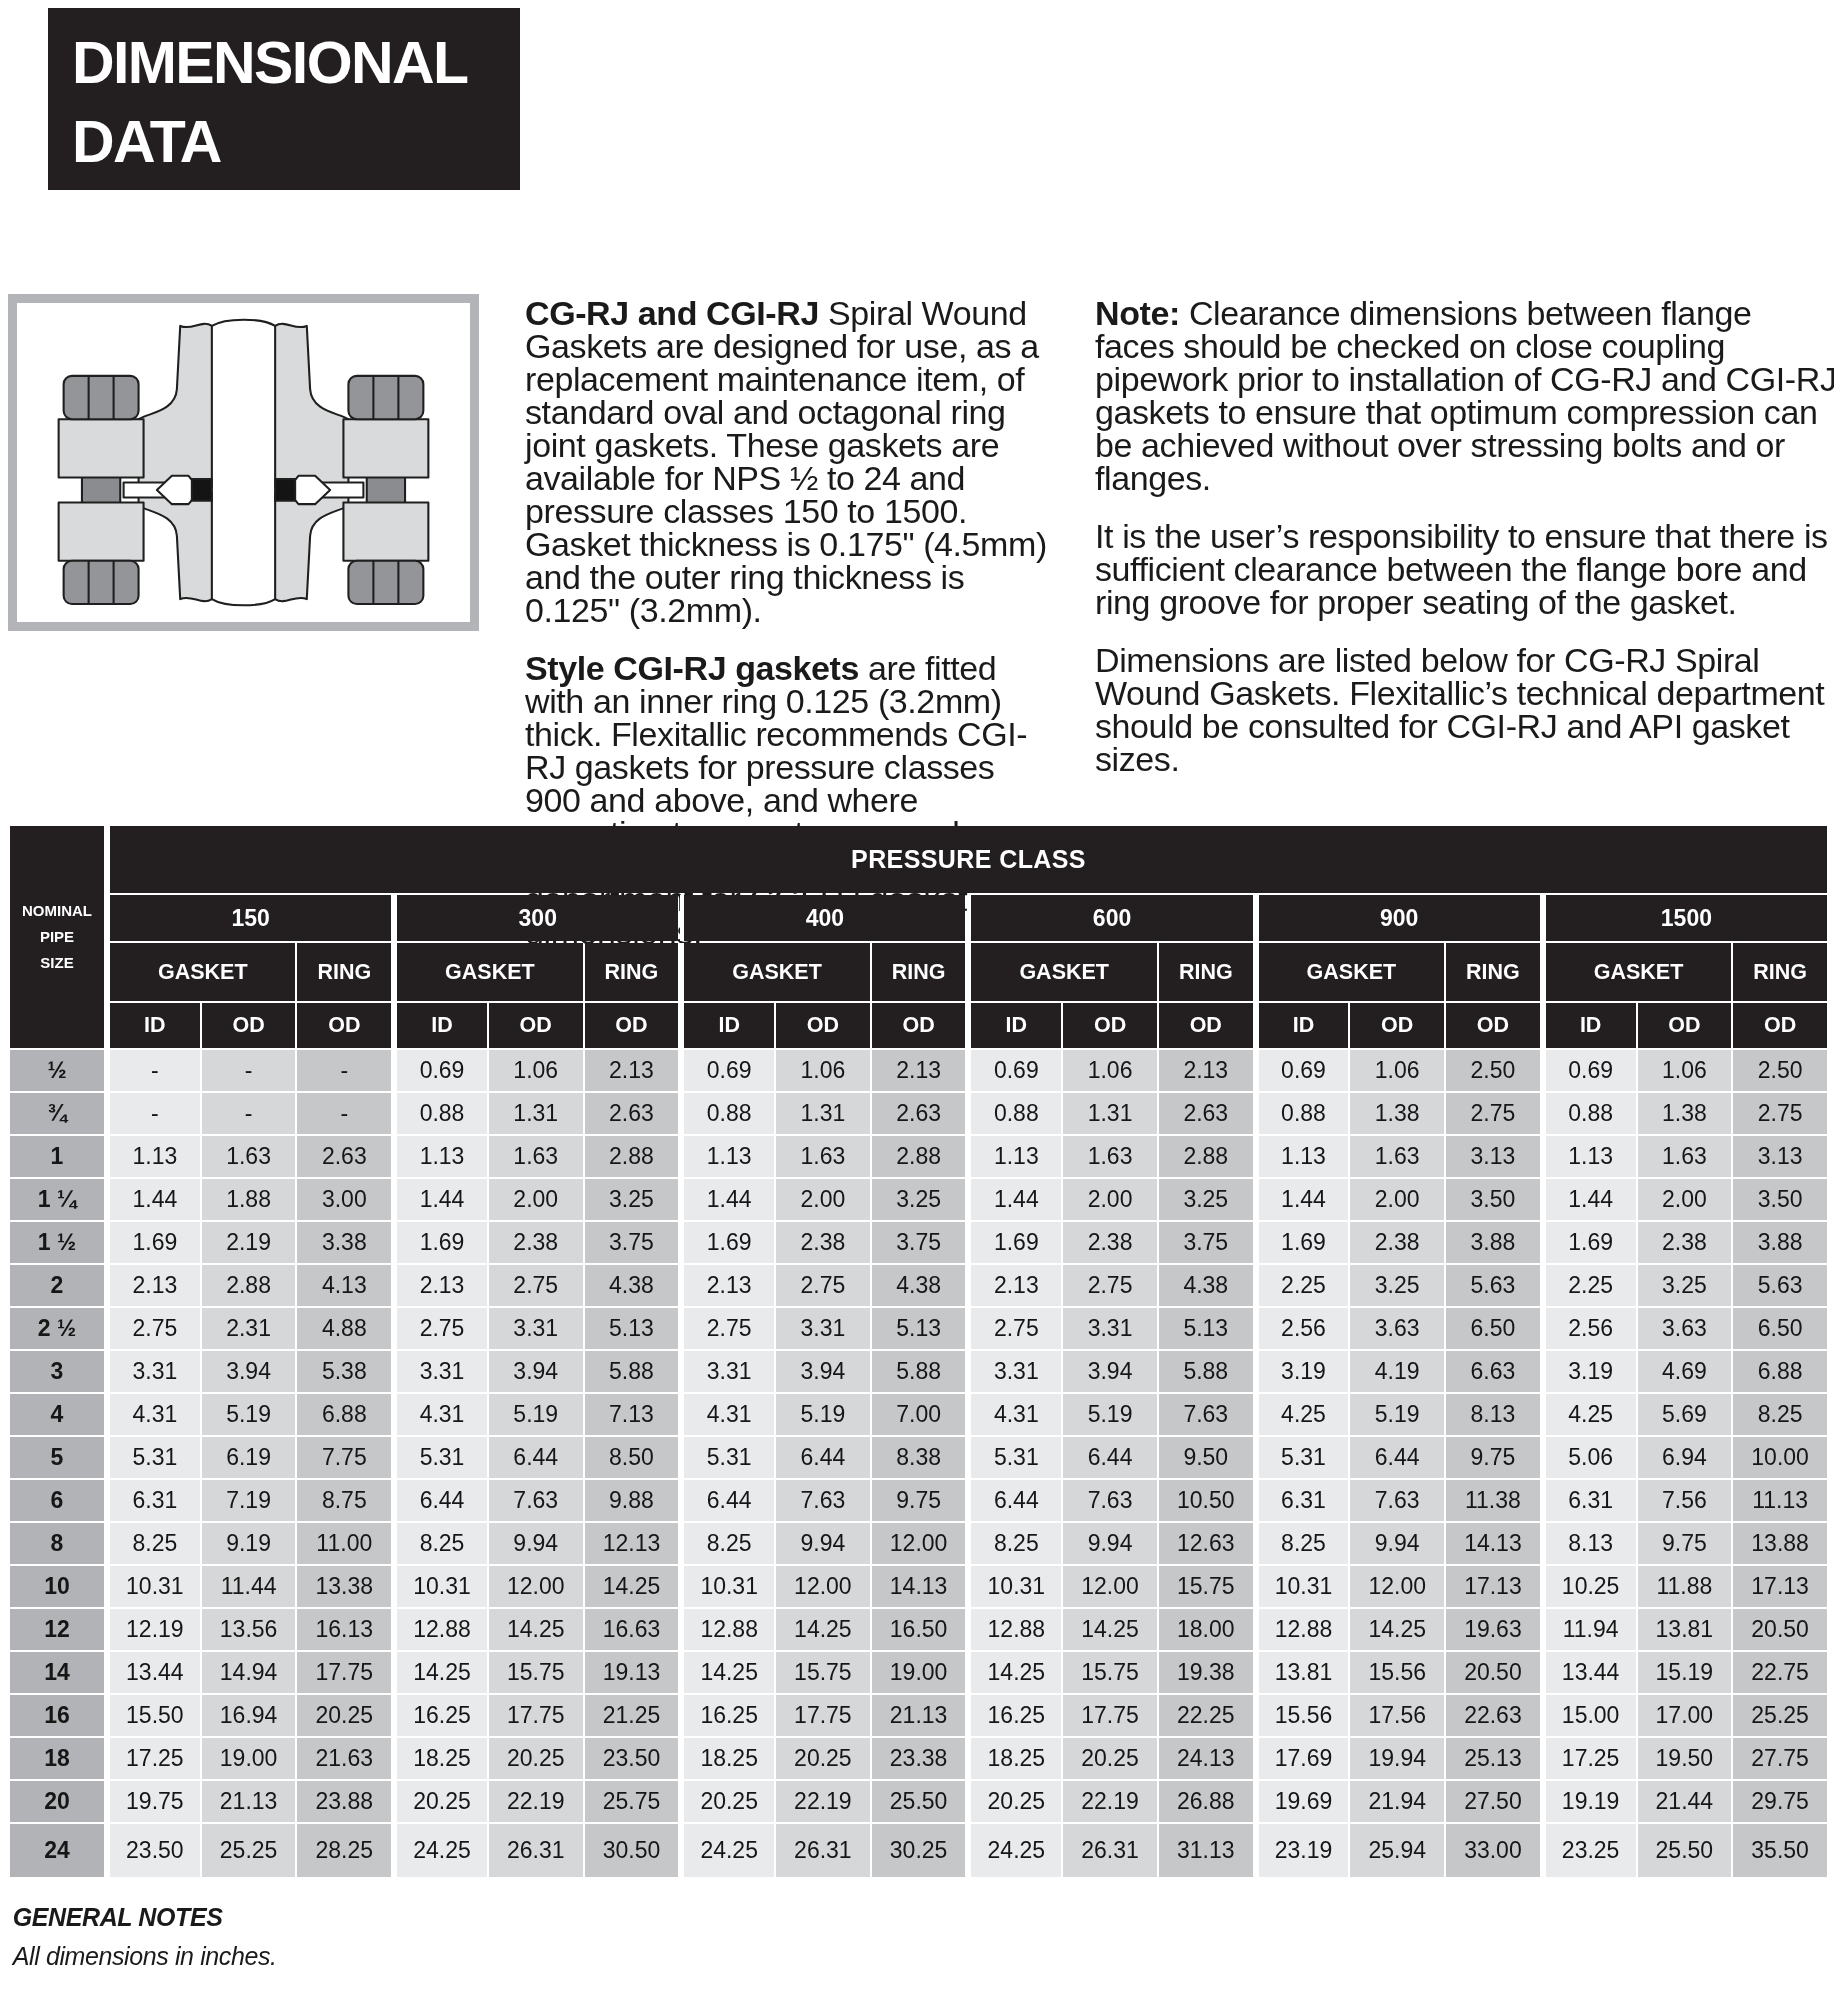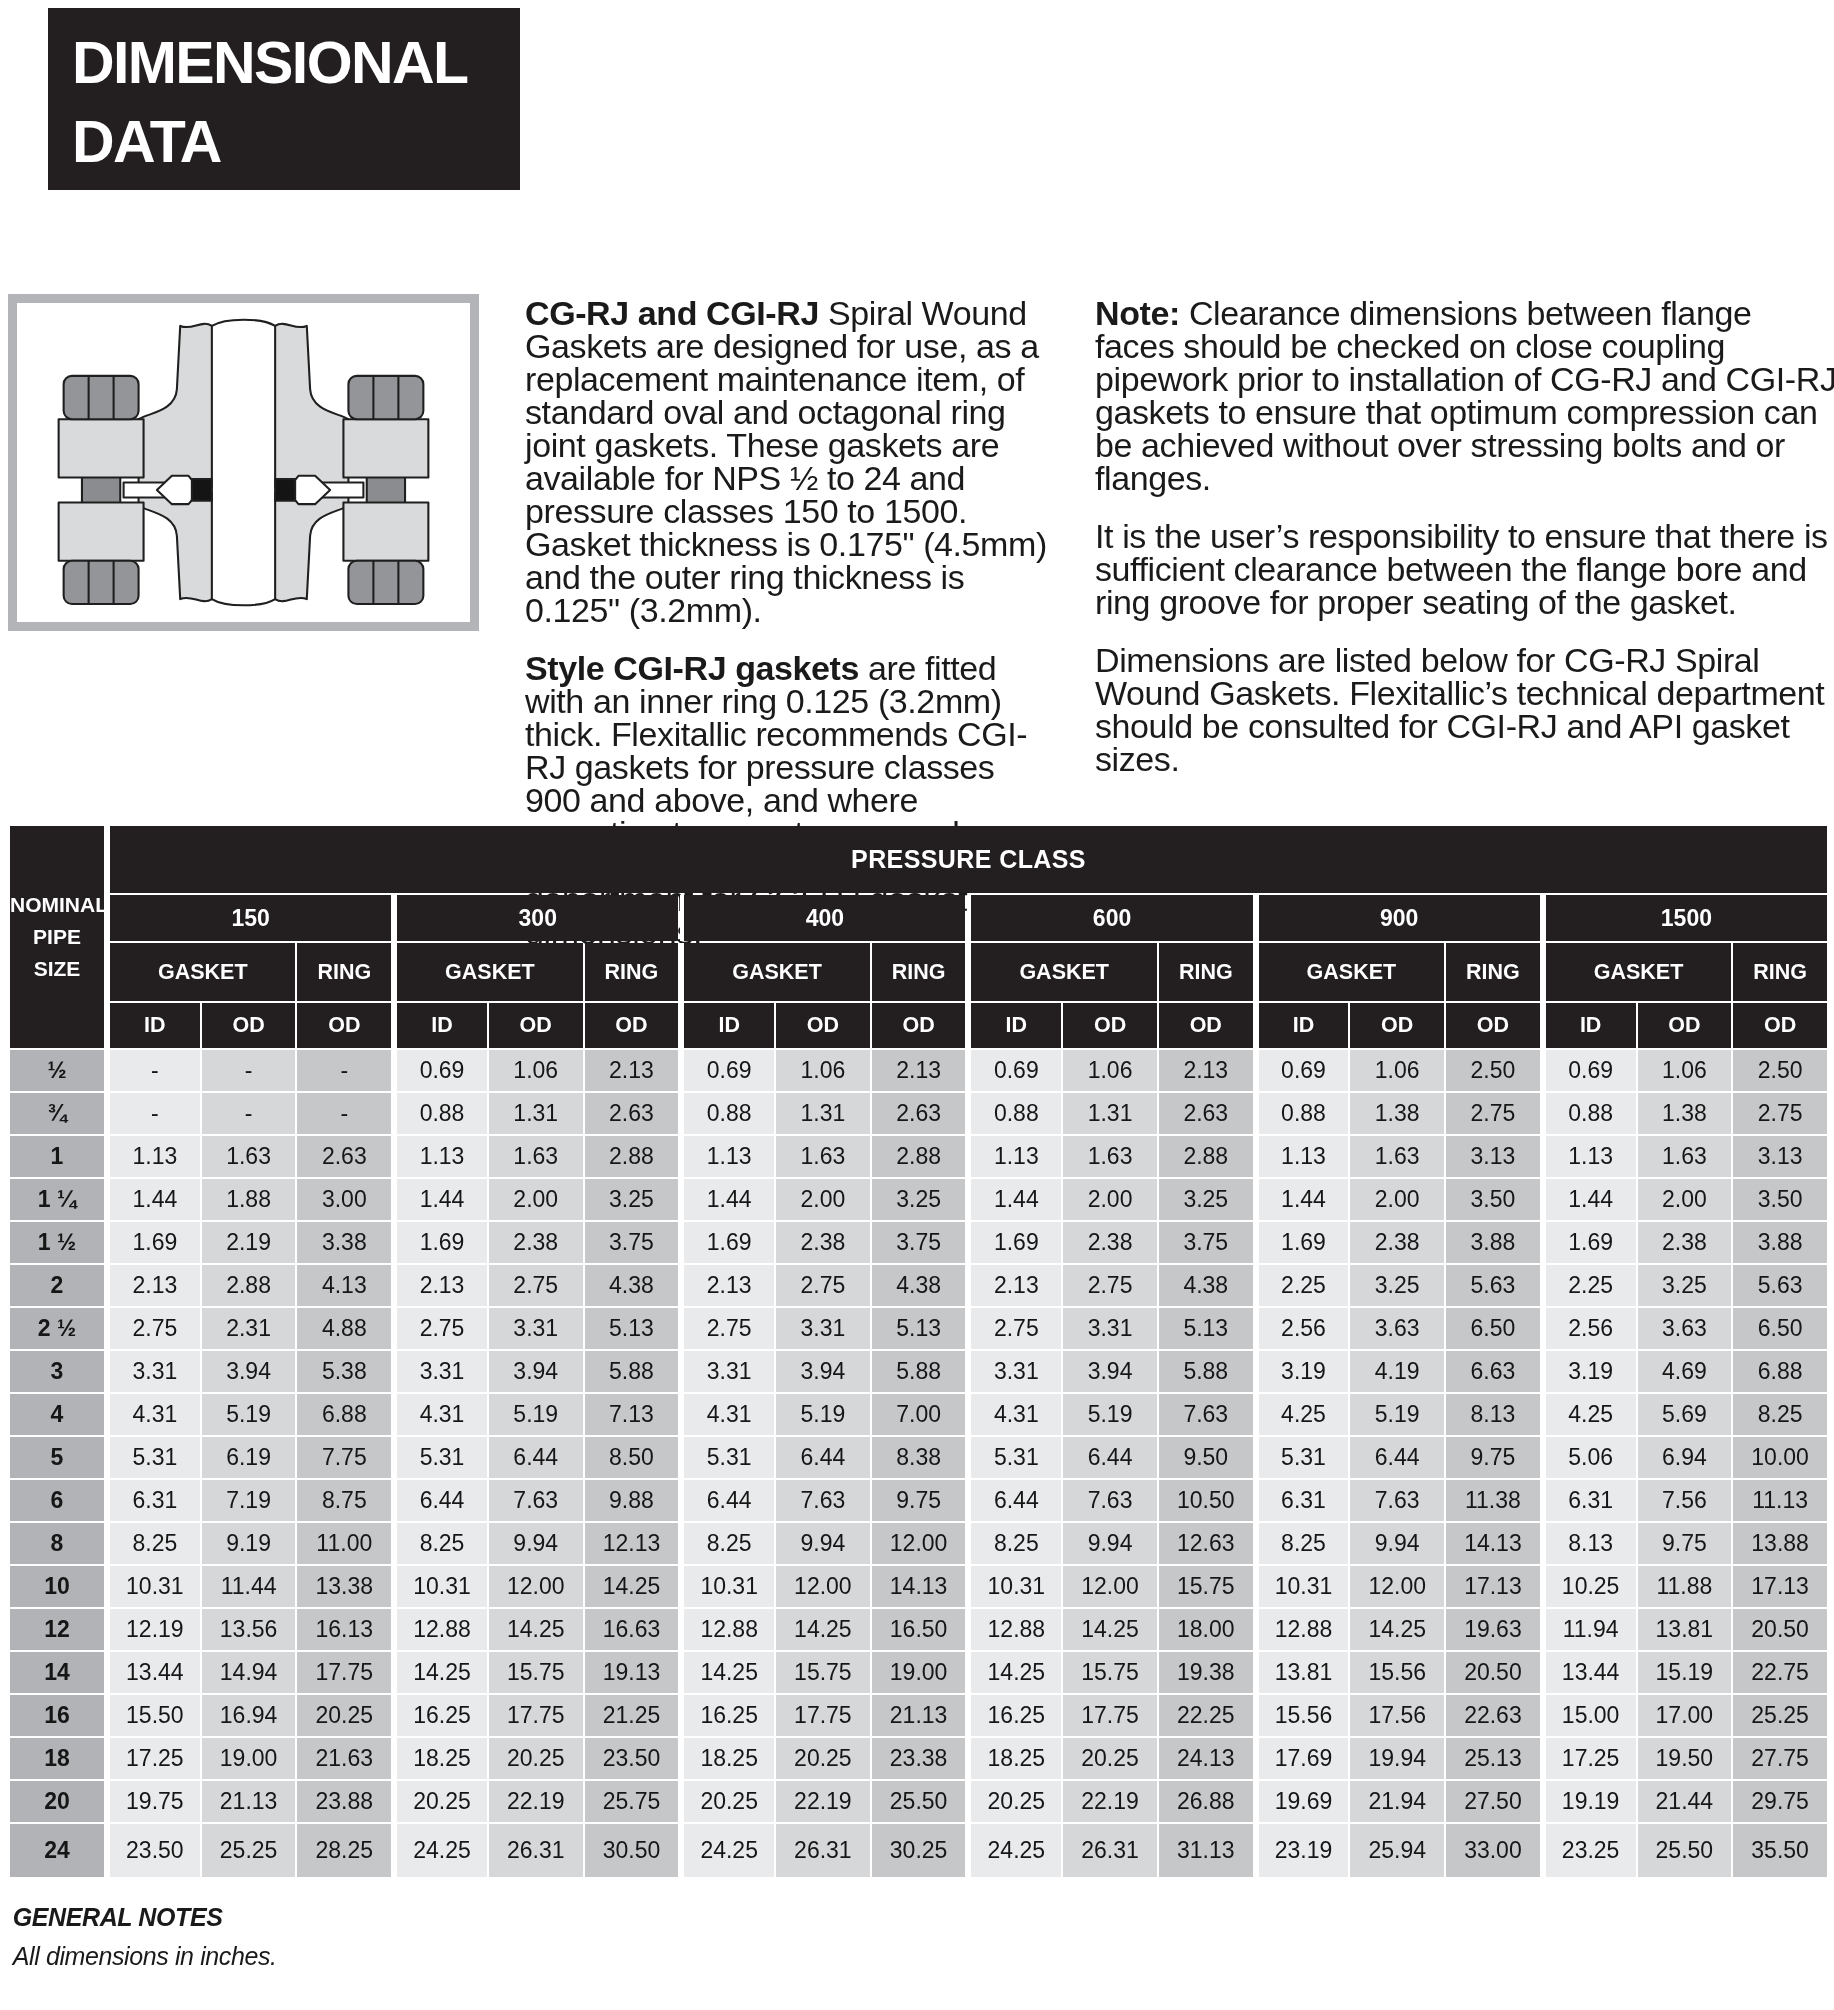--- a/index.html
+++ b/index.html
@@ -33,21 +33,21 @@
   #col-right { left:1095px; width:744px; }
   .text-col p { margin:0 0 25px 0; }
   .text-col .lead { font-weight:bold; }
 
   table.dim {
     position:absolute; left:8px; top:824px; width:1821px;
     border-collapse:separate; border-spacing:2.4px; table-layout:fixed;
   }
   table.dim th, table.dim td { text-align:center; vertical-align:middle; padding:0; overflow:hidden; }
   table.dim thead th { background:var(--header-bg,#231F20); color:#ffffff; font-weight:bold; }
-  th.nps   { color:var(--accent-yellow,#F2A71B); font-size:21px; line-height:32px; white-space:pre-line; }
+  th.nps   { color:var(--accent-yellow,#F2A71B); font-size:15px; line-height:26px; white-space:pre-line; }
   th.pclass{ color:var(--accent-yellow,#F2A71B); font-size:25px; height:67px; letter-spacing:0.4px; }
   tr.class-row th  { color:var(--accent-yellow,#F2A71B); font-size:23px; height:46px; }
   tr.group-row th  { font-size:21.5px; height:58px; }
   tr.subcol-row th { font-size:21.5px; height:45px; }
   .gs { border-left:4px solid #ffffff; }
   table.dim tbody td { font-size:23px; height:41px; color:#161616; }
   td.lbl  { background:var(--label-col-bg,#B1B3B6); font-weight:bold; }
   td.id   { background:var(--id-col-bg,#E9EAEB); }
   td.od   { background:var(--od-col-bg,#D6D7D9); }
   td.ring { background:var(--ring-col-bg,#C5C7C9); }

